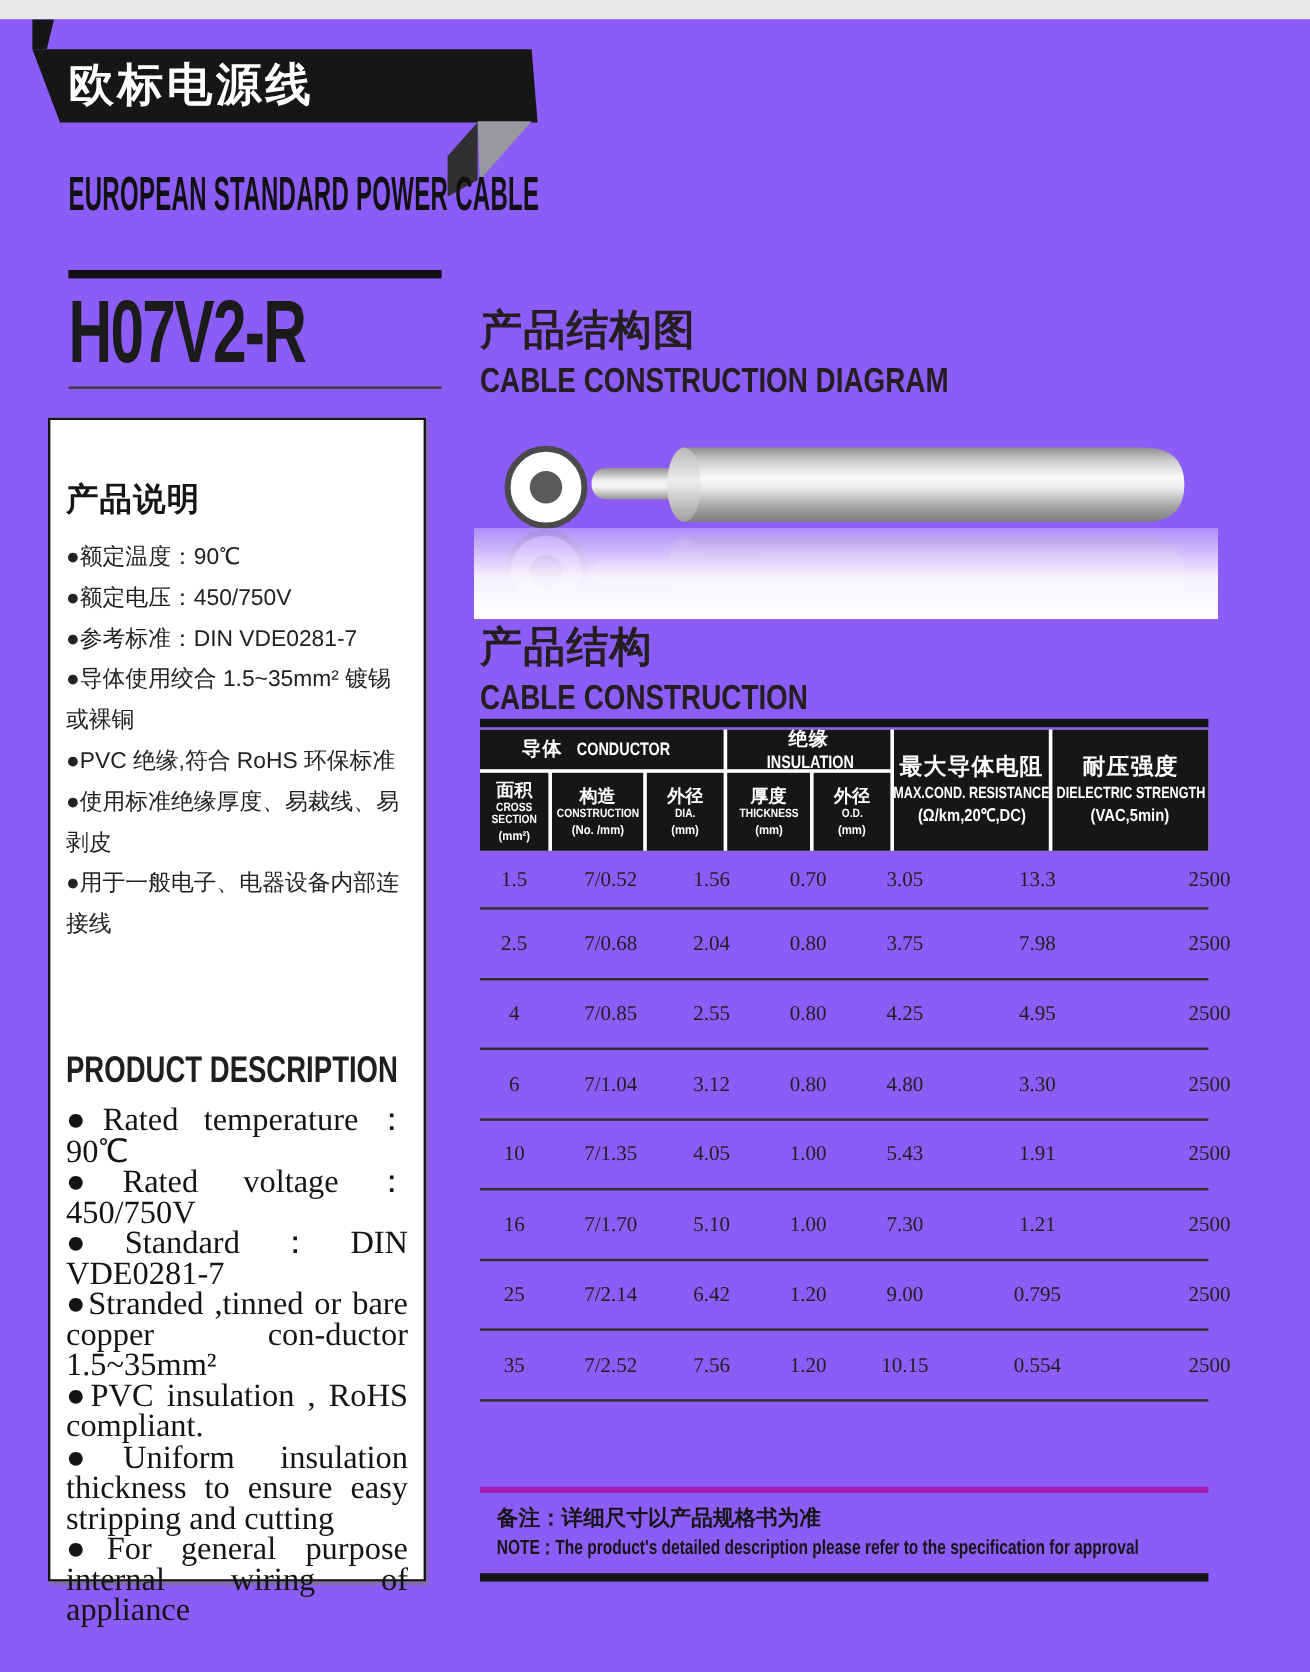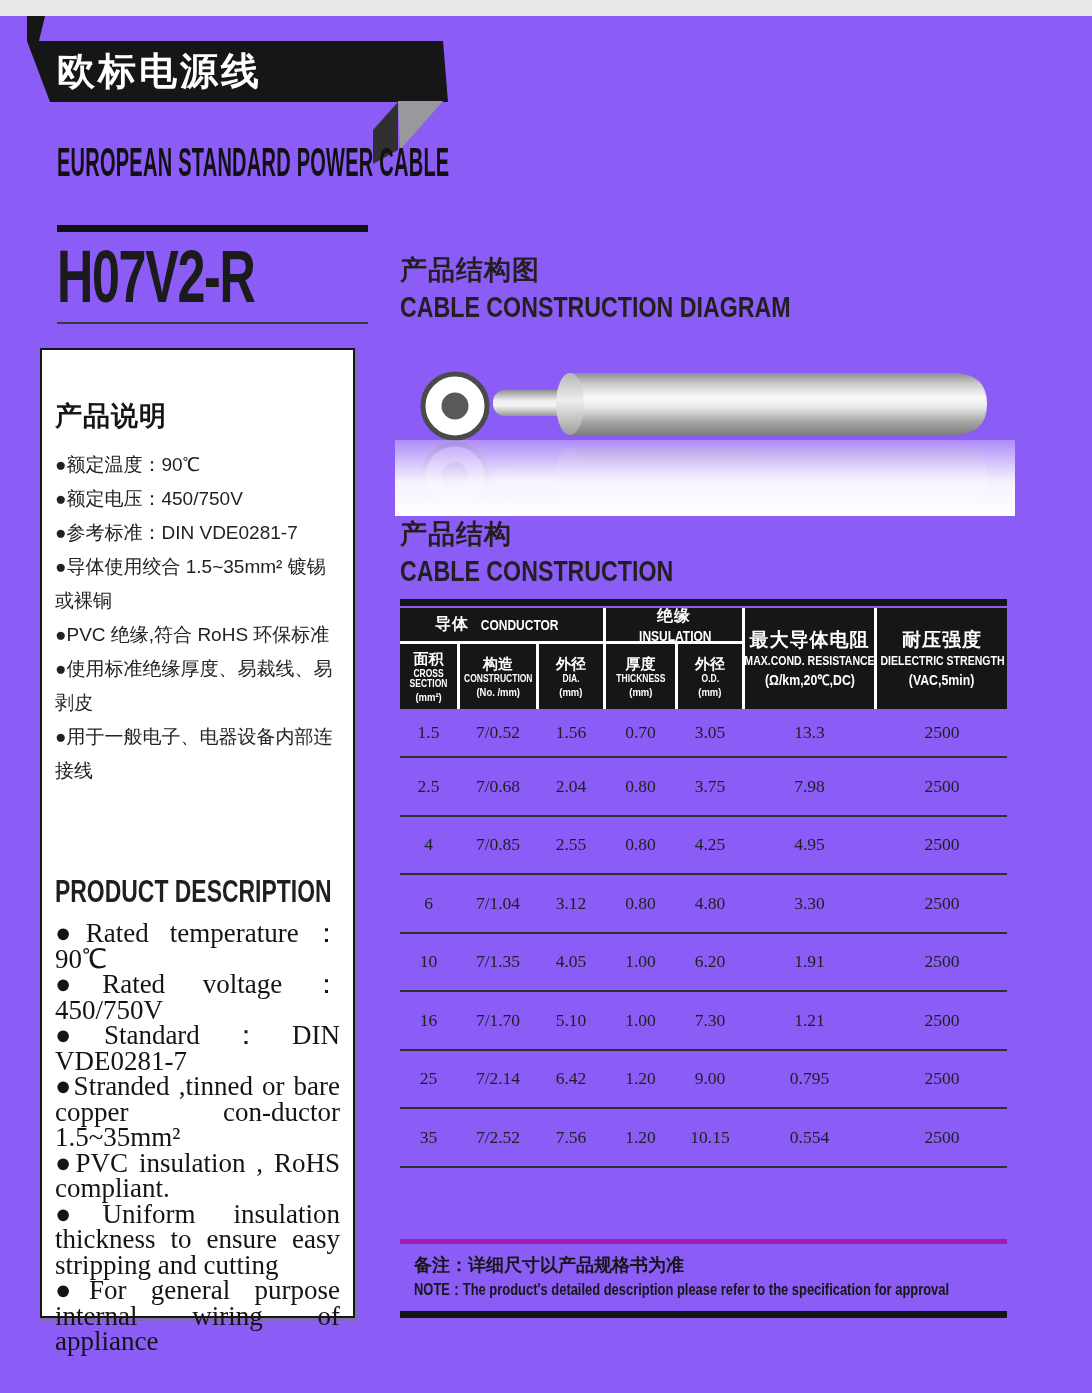--- a/index.html
+++ b/index.html
@@ -34,21 +34,21 @@
   }
   .zh-head{font-size:27px;font-weight:bold;letter-spacing:1px;margin-bottom:14px;color:#161616;}
   .zh-item{font-size:19px;line-height:34px;color:#222;}
   .en-head-wrap{margin-top:88px;margin-bottom:14px;white-space:nowrap;}
   .en-head{display:inline-block;font-size:31px;font-weight:bold;line-height:1;
     transform:scaleX(0.74);transform-origin:0 0;color:#1f1f1f;}
   .en-items{font-family:"Liberation Serif", serif;text-align:justify;}
   .en-item{font-size:27px;line-height:25.5px;color:#141414;}
   
   .sec{position:absolute;left:400px;white-space:nowrap;}
-  .sec-zh{font-size:27px;font-weight:bold;letter-spacing:1px;color:#231f20;margin-bottom:5px;}
+  .sec-zh{font-size:35px;font-weight:bold;letter-spacing:1px;color:#231f20;margin-bottom:5px;}
   .sec-en{display:inline-block;font-size:29px;font-weight:bold;line-height:1;
     transform:scaleX(0.8);transform-origin:0 0;color:#231f20;letter-spacing:0;}
   
   .cable-svg{position:absolute;left:395px;top:340px;}
   
   .tbl{position:absolute;left:400px;top:583px;width:607px;}
   .tbl-topbar{height:7px;background:#161616;margin-bottom:2px;}
   .thead{display:grid;grid-template-columns:57px 76px 64px 69px 64px 129px 130px;
     grid-template-rows:33px 65px;gap:3px;background:#fff;}
   .hcell{background:#161616;color:#fff;display:flex;flex-direction:column;
@@ -64,21 +64,21 @@
   .s-en{display:block;font-size:10px;font-weight:bold;line-height:10px;
     transform:scaleX(0.85);margin-top:2px;}
   .s-unit{display:block;font-size:10.5px;font-weight:bold;line-height:12px;
     transform:scaleX(0.9);margin-top:2px;white-space:nowrap;}
   .b-zh{font-size:19px;font-weight:bold;line-height:22px;letter-spacing:1px;}
   .b-en{display:block;font-size:13.5px;font-weight:bold;line-height:16px;
     transform:scaleX(0.78);white-space:nowrap;margin-top:2px;}
   .b-unit{display:block;font-size:14.5px;font-weight:bold;line-height:17px;
     transform:scaleX(0.85);white-space:nowrap;margin-top:3px;}
   .tbody{}
-  .trow{display:grid;grid-template-columns:57px 76px 64px 69px 64px 129px 130px;gap:3px;
+  .trow{display:grid;grid-template-columns:57px 76px 64px 69px 64px 129px 130px;gap:14px;
     height:56.5px;border-bottom:2px solid #2e2e2e;align-items:center;}
   .trow:first-child{height:47px;}
   .tcell{text-align:center;font-family:"Liberation Serif", serif;font-size:17.5px;color:#1f1f1f;}
   
   .note{position:absolute;left:400px;top:1223px;width:607px;height:79px;box-sizing:border-box;
     border-top:5px solid #a21caf;border-bottom:7px solid #161616;padding:9px 14px 0 14px;}
   .note-zh{font-size:18px;font-weight:bold;color:#161616;line-height:24px;}
   .note-en-wrap{white-space:nowrap;margin-top:2px;}
   .note-en{display:inline-block;font-size:17px;font-weight:bold;line-height:22px;
     transform:scaleX(0.76);transform-origin:0 0;color:#161616;}
@@ -260,21 +260,21 @@
         <div class="tcell">0.80</div>
         <div class="tcell">4.80</div>
         <div class="tcell">3.30</div>
         <div class="tcell">2500</div>
       </div>
       <div class="trow">
         <div class="tcell">10</div>
         <div class="tcell">7/1.35</div>
         <div class="tcell">4.05</div>
         <div class="tcell">1.00</div>
-        <div class="tcell">6.20</div>
+        <div class="tcell">5.43</div>
         <div class="tcell">1.91</div>
         <div class="tcell">2500</div>
       </div>
       <div class="trow">
         <div class="tcell">16</div>
         <div class="tcell">7/1.70</div>
         <div class="tcell">5.10</div>
         <div class="tcell">1.00</div>
         <div class="tcell">7.30</div>
         <div class="tcell">1.21</div>

